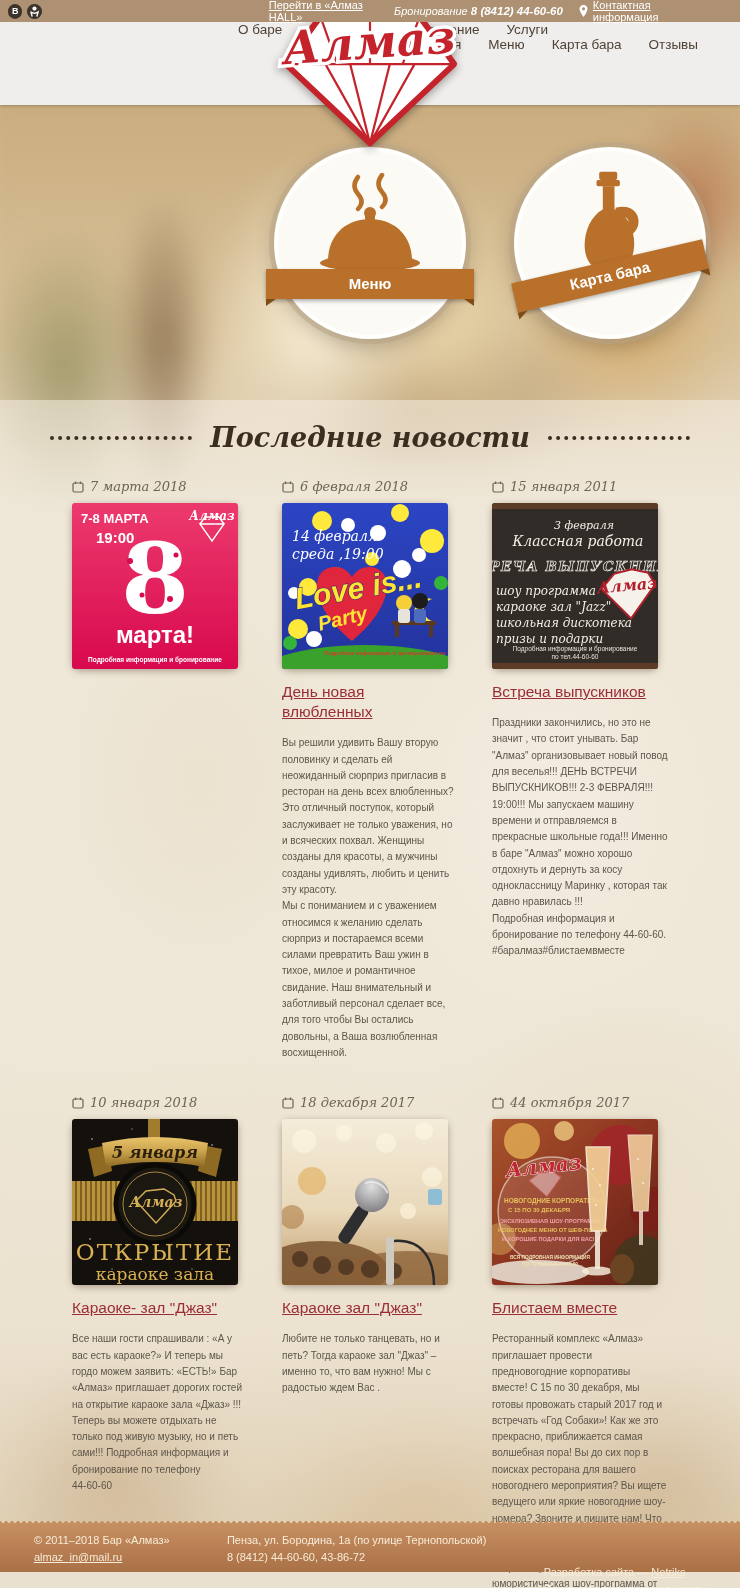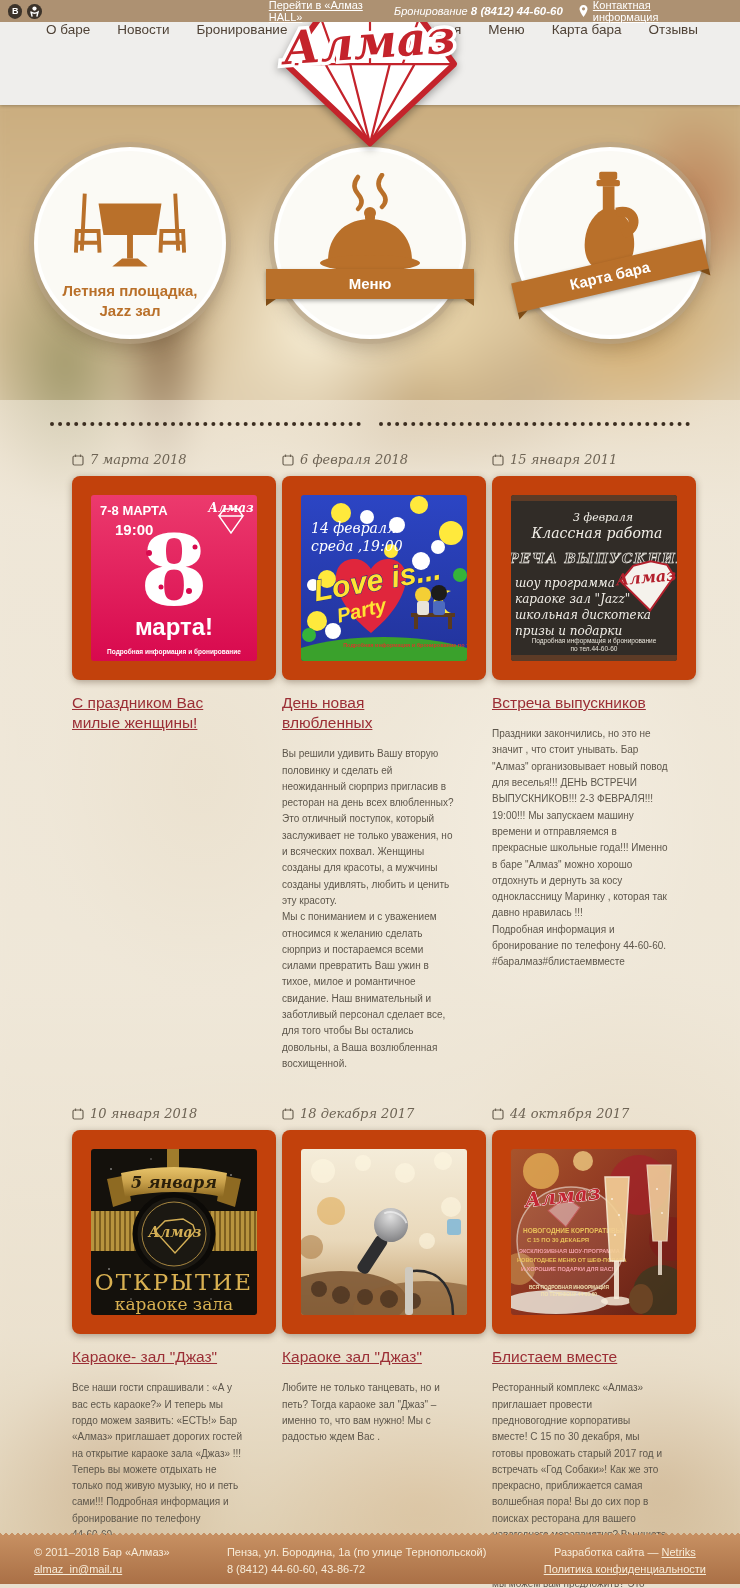--- a/index.html
+++ b/index.html
@@ -40,21 +40,21 @@
   .topbar { position:relative; z-index:6; height:22px; background:#ad9172; display:flex; align-items:center; padding:0 8px; color:#fff; font-size:11px; }
   .soc { width:15px; height:15px; border-radius:50%; background:#3c332a; color:#fff; font-size:9px; font-weight:bold;
     display:flex; align-items:center; justify-content:center; margin-right:5px; }
   .hall-link { color:#fff; text-decoration:underline; margin-left:222px; }
   .booking { margin-left:auto; white-space:nowrap;font-style:italic; }
   .booking b { font-size:11.5px; }
   .pin { margin:0 5px 0 16px; display:inline-flex; }
   .contact-link { color:#fff; text-decoration:underline; margin-right:18px; }
 
   
-  .nav { position:relative; z-index:5; height:83px; background:#efeeec; display:flex; box-shadow:0 1px 3px rgba(0,0,0,.25); }
+  .nav { position:relative; z-index:5; height:83px; background:#efeeec; display:flex; align-items:center; box-shadow:0 1px 3px rgba(0,0,0,.25);flex-direction:column; }
   .nav-left { display:flex; gap:27px; margin-left:46px; }
   .nav-right { display:flex; gap:27px; margin-left:auto; margin-right:42px; }
   .nav a { color:#4f4236; text-decoration:none; font-size:13.5px; }
   .logo { position:absolute; left:50%; top:-20px; transform:translateX(-50%); z-index:10; filter:drop-shadow(0 3px 4px rgba(0,0,0,.35)); }
 
   
   .hero { position:relative; z-index:2; height:295px; }
   .circle { position:absolute; top:42px; width:192px; height:192px; border-radius:50%;
     background:#fbfaf5; border:4px solid rgba(255,255,255,.9);
     box-shadow:0 0 0 5px rgba(186,166,136,.55), 0 8px 20px rgba(60,40,20,.3);
@@ -71,35 +71,35 @@
 
   
   .news { position:relative; z-index:2; }
   .news-head { width:640px; margin:22px auto 0; display:flex; align-items:center; gap:18px; }
   .dotline { flex:1; border-bottom:4px dotted #3b2d20; height:2px; }
   .news-title { font-family:"DejaVu Serif", serif; font-style:italic; font-weight:bold; font-size:27px; color:#3b2d20; white-space:nowrap; }
 
   .grid { width:596px; margin:26px auto 0; display:grid; grid-template-columns:repeat(3,176px); column-gap:34px; row-gap:34px; }
   .card { display:flex; flex-direction:column; align-items:flex-start; }
   .card-date { display:flex; align-items:center; gap:6px; font-family:"DejaVu Serif", serif; font-style:italic; font-size:13px; color:#6e6455; margin-bottom:9px;text-align:right; }
-  .card-img { display:block; background:#c2410c; padding:19px; border-radius:8px; box-shadow:0 2px 7px rgba(90,70,50,.45); }
+  .card-img { display:block; background:#c2410c; padding:0; border-radius:8px; box-shadow:0 2px 7px rgba(90,70,50,.45); }
   .card-img svg { display:block; border-radius:3px; }
   .card-title { margin-top:13px; font-size:15.5px; color:#9b2e35; text-decoration:underline; line-height:1.3; }
   .card-body { margin-top:13px; font-size:10px; color:#5d564b; line-height:1.63; white-space:pre-line; }
 
   
-  .footer { position:absolute; z-index:4; left:0; bottom:4px; width:740px; height:48px;
+  .footer { position:absolute; z-index:4; left:0; bottom:16px; width:740px; height:48px;
     background:linear-gradient(#c68f61,#aa7046); color:#f7ecd9; font-size:11px;
     display:flex; justify-content:space-between; padding:8px 34px 16px; }
   .footer:before { content:""; position:absolute; top:-4px; left:0; right:0; height:4px;
     background-image:linear-gradient(45deg,#c68f61 34%,transparent 34%),linear-gradient(-45deg,#c68f61 34%,transparent 34%);
     background-size:6px 4px; background-position:0 0; }
   .footer a { color:#f7ecd9; text-decoration:underline; }
   .f-col { line-height:1.55; }
-  .f-right { text-align:center; }
+  .f-right { text-align:left;margin-top:32px; }
 </style>
 </head>
 <body>
 
 <div class="bg">
   <div class="bg-blobs"></div>
   <div class="bg-fade"></div>
 </div>
 
 <div class="topbar">
@@ -137,37 +137,20 @@
   <a class="logo">
     <svg width="208" height="150" viewBox="0 0 210 150">
       <path d="M20,62 L55,14 L105,6 L155,14 L190,62 L105,142 Z" fill="#fff" stroke="#c4232b" stroke-width="6" stroke-linejoin="round"></path>
       <path d="M20,62 L190,62 M55,14 L72,62 M155,14 L138,62 M105,6 L105,62 M60,62 L105,142 M150,62 L105,142 M85,62 L105,142 M125,62 L105,142" stroke="#c4232b" stroke-width="2.2" fill="none"></path>
       <text x="105" y="56" text-anchor="middle" font-family="DejaVu Serif, serif" font-style="italic" font-weight="bold" font-size="46" fill="#c4232b" stroke="#fff" stroke-width="7" paint-order="stroke" transform="rotate(-4 105 52)">Алмаз</text>
     </svg>
   </a>
 </div>
 
 <div class="hero">
-  <a class="circle c1">
-    <svg width="118" height="92" viewBox="0 0 120 92" style="margin-top:36px">
-      <g stroke="#b9702a" stroke-width="4" fill="none">
-        <path d="M14,6 L11,64 M4,44 L30,44 M6,44 L5,66 M28,44 L29,66 M6,56 L28,56"></path>
-        <path d="M106,6 L109,64 M90,44 L116,44 M92,44 L91,66 M114,44 L115,66 M92,56 L114,56"></path>
-      </g>
-      <g fill="#b9702a">
-        <polygon points="28,16 92,16 87,48 33,48"></polygon>
-        <rect x="57" y="48" width="6" height="24"></rect>
-        <polygon points="42,80 78,80 68,72 52,72"></polygon>
-      </g>
-    </svg>
-    <div class="c-label">
-      <div>Летняя площадка,</div>
-      <div>Jazz зал</div>
-    </div>
-  </a>
 
   <a class="circle c2">
     <svg width="120" height="104" viewBox="0 0 120 104" style="margin-top:22px">
       <g stroke="#b9702a" stroke-width="4.5" fill="none" stroke-linecap="round">
         <path d="M48,4 q-7,9 0,17 q7,8 0,15"></path>
         <path d="M72,2 q-7,9 0,17 q7,8 0,15"></path>
       </g>
       <g fill="#b9702a">
         <rect x="55" y="40" width="10" height="8" rx="3"></rect>
         <circle cx="60" cy="40" r="6"></circle>
@@ -188,20 +171,21 @@
         <path d="M56,42 C84,34 92,68 66,76 L61,66 C76,62 72,48 58,52 Z"></path>
       </g>
     </svg>
     <span class="ribbon diag">Карта бара</span>
   </a>
 </div>
 
 <div class="news">
   <div class="news-head">
     <span class="dotline"></span>
+    <span class="news-title">Последние новости</span>
     <span class="dotline"></span>
   </div>
 
   <div class="grid">
 
     <article class="card">
       <div class="card-date">
         <svg width="12" height="12" viewBox="0 0 12 12">
             <rect x="1" y="2" width="10" height="9" rx="1.5" fill="none" stroke="#6e6455" stroke-width="1.2"></rect>
             <path d="M3.5 0.5 v2.5 M8.5 0.5 v2.5" stroke="#6e6455" stroke-width="1.2"></path>
@@ -223,21 +207,20 @@
           <path d="M128,21 L152,21 L140,38 Z M128,21 L133,14 L147,14 L152,21" fill="none" stroke="#ffffff" stroke-width="1.4"></path>
           <text x="83" y="110" text-anchor="middle" font-family="DejaVu Serif, serif" font-weight="bold" font-size="98" fill="#ffffff">8</text>
           <circle cx="58" cy="58" r="3" fill="#d8094e"></circle>
             <circle cx="104" cy="52" r="2.5" fill="#d8094e"></circle>
             <circle cx="70" cy="92" r="2.5" fill="#d8094e"></circle>
             <circle cx="98" cy="96" r="3" fill="#d8094e"></circle>
           <text x="83" y="140" text-anchor="middle" font-size="24" font-weight="bold" fill="#fff">марта!</text>
           <text x="83" y="159" text-anchor="middle" font-size="6.5" font-weight="bold" fill="#fff">Подробная информация и бронирование</text>
         </svg>
       </a>
-      <a class="card-title">С праздником Вас милые женщины!</a>
     </article>
 
     <article class="card">
       <div class="card-date">
         <svg width="12" height="12" viewBox="0 0 12 12">
             <rect x="1" y="2" width="10" height="9" rx="1.5" fill="none" stroke="#6e6455" stroke-width="1.2"></rect>
             <path d="M3.5 0.5 v2.5 M8.5 0.5 v2.5" stroke="#6e6455" stroke-width="1.2"></path>
           </svg>
         <span>6 февраля 2018</span>
       </div>

